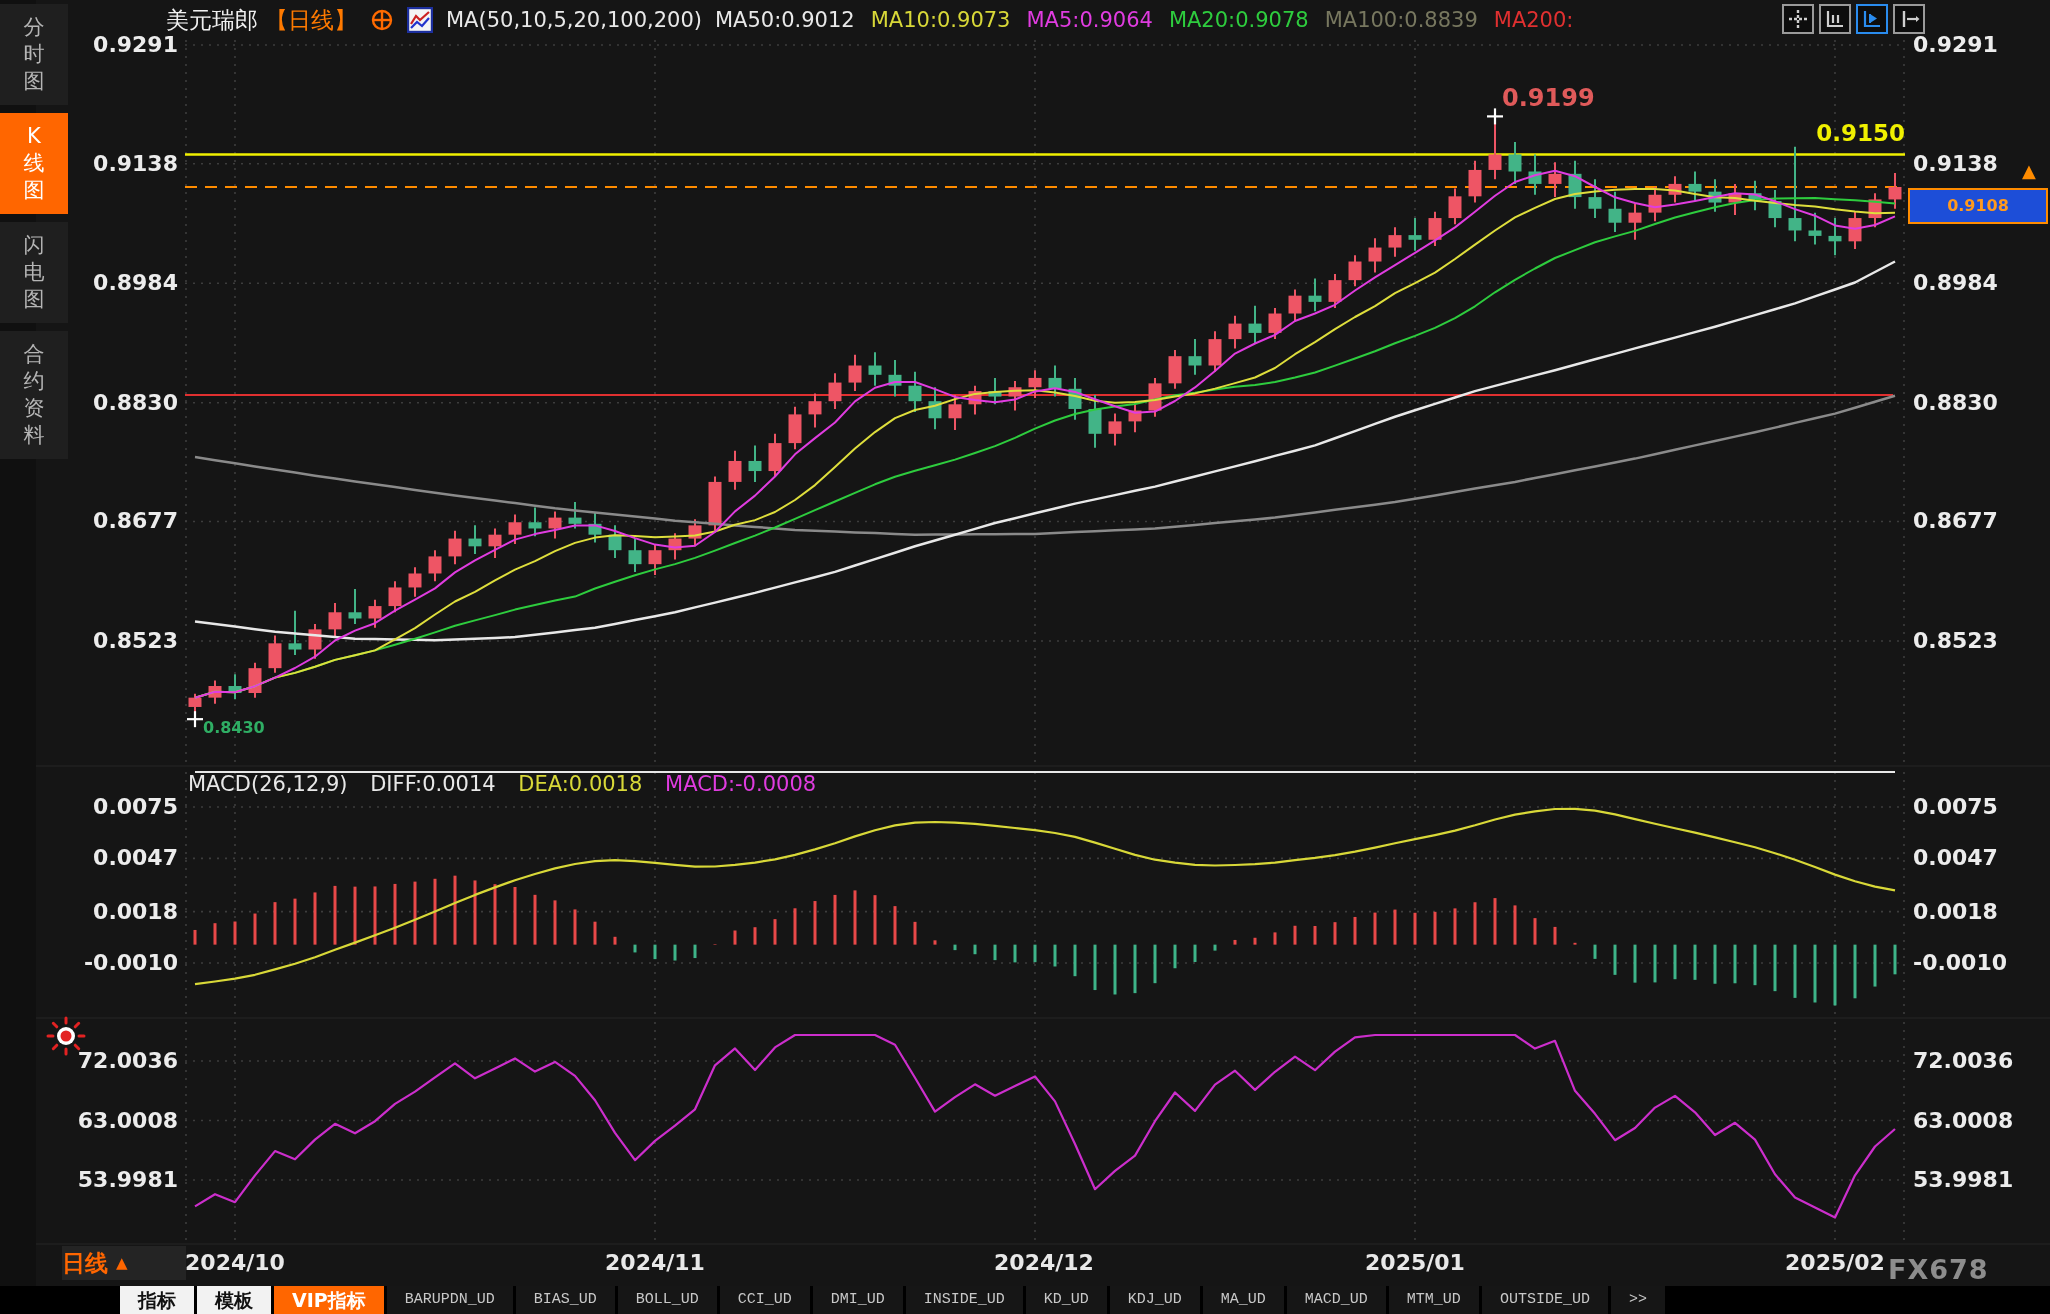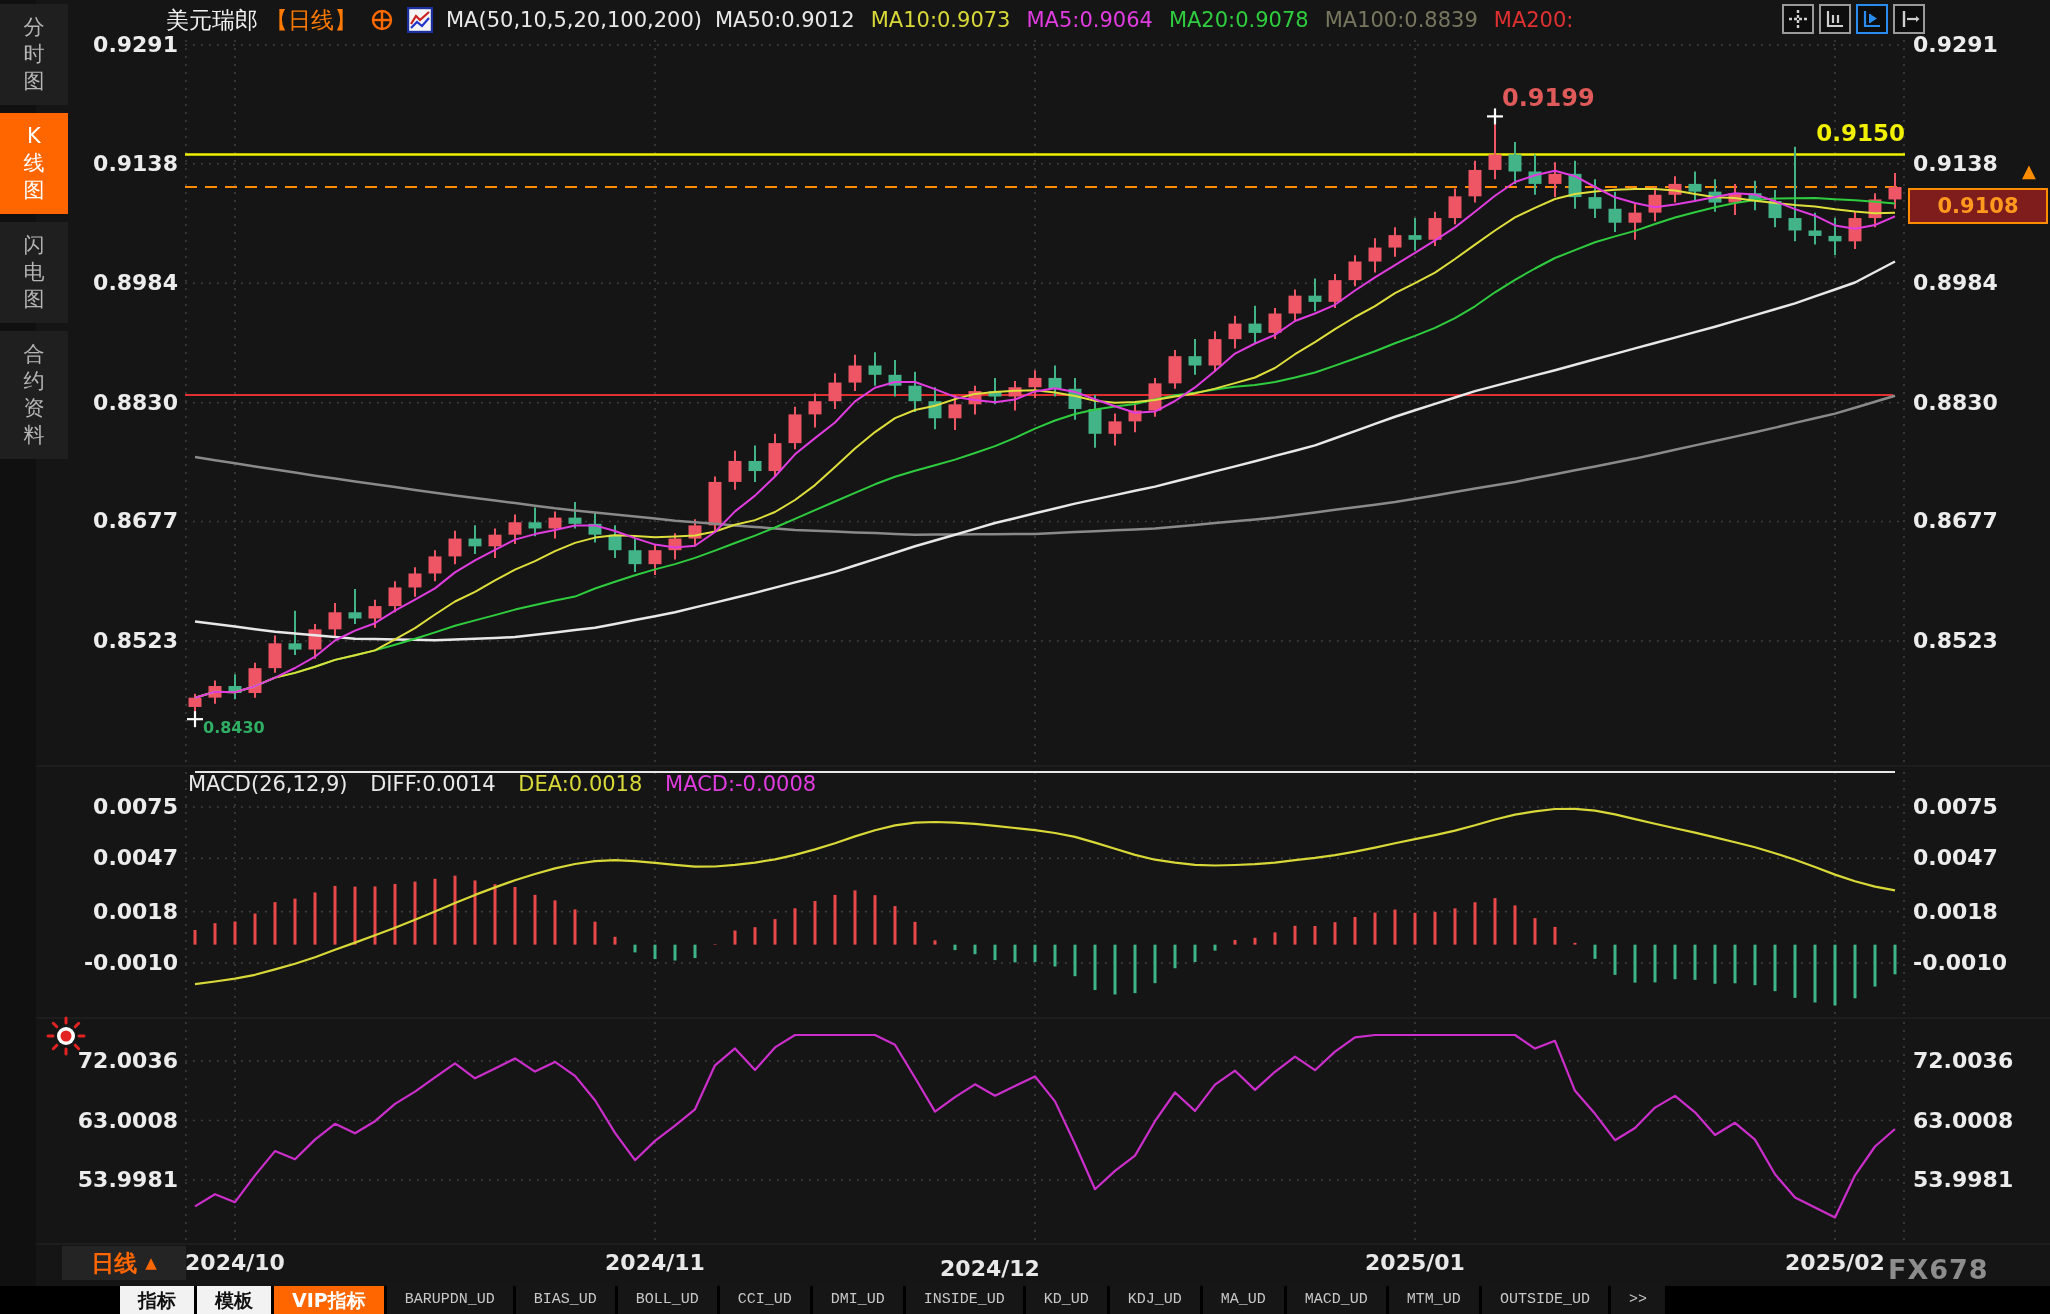--- a/index.html
+++ b/index.html
@@ -30,26 +30,26 @@
   
   .pane-header{position:absolute;left:188px;font-size:21px;white-space:nowrap;z-index:25;}
   .pane-header span{margin-right:16px;}
   .c-white{color:#e8e8e8;} .c-yellow{color:#d8d838;} .c-magenta{color:#e03ce0;}
   
   .price-note{position:absolute;font-weight:700;z-index:26;}
   #lbl-high{color:#e05a5a;font-size:24px;}
   #lbl-low{color:#2fae64;font-size:16px;}
   #lbl-level{color:#f0f000;font-size:23px;text-align:right;}
   #cur-price-tag{position:absolute;left:1908px;top:188px;width:136px;height:32px;border:2px solid #ff8c00;
-                 background:#7f1d1d;color:#ff9a1e;font-size:21px;font-weight:700;text-align:center;
+                 background:#1d4ed8;color:#ff9a1e;font-size:16px;font-weight:700;text-align:center;
                  line-height:32px;z-index:27;}
   #cur-arrow{position:absolute;left:2022px;top:160px;color:#ff8c00;font-size:18px;z-index:27;}
   
   #period-chip{position:absolute;left:62px;top:1246px;width:124px;height:34px;background:#242424;
-               display:flex;align-items:center;justify-content:center;gap:8px;cursor:pointer;z-index:22;}
+               display:flex;align-items:center;justify-content:flex-start;gap:8px;cursor:pointer;z-index:22;}
   #period-chip .p-lab{color:#ff6600;font-size:23px;font-weight:700;}
   #period-chip .p-arr{color:#ff6600;font-size:15px;}
   .date-label{position:absolute;top:1250px;width:140px;margin-left:-70px;text-align:center;
               color:#e8e8e8;font-size:22px;font-weight:700;z-index:22;}
   #watermark{position:absolute;left:1888px;top:1254px;color:#8d8d8d;font-size:27px;font-weight:700;
              letter-spacing:1px;z-index:23;}
   
   #tab-bar{position:absolute;left:0;bottom:0;width:2050px;height:28px;background:#000;display:flex;
            gap:3px;padding-left:120px;box-sizing:border-box;z-index:40;}
   .b-tab{height:28px;line-height:28px;padding:0 18px;white-space:nowrap;cursor:pointer;}
@@ -475,21 +475,21 @@
     </svg>
   </div>
 
   <div id="period-chip">
     <span class="p-lab">日线</span>
     <span class="p-arr">▲</span>
   </div>
   <div id="date-labels">
       <div class="date-label" style="left: 235px;">2024/10</div>
       <div class="date-label" style="left: 655px;">2024/11</div>
-      <div class="date-label" style="left: 990px; margin-top: 6px;">2024/12</div>
+      <div class="date-label" style="left: 1044px;">2024/12</div>
       <div class="date-label" style="left: 1415px;">2025/01</div>
       <div class="date-label" style="left: 1835px;">2025/02</div>
     </div>
   <div id="watermark">FX678</div>
 
   <div id="tab-bar">
       <div class="b-tab white">指标</div>
       <div class="b-tab white">模板</div>
       <div class="b-tab orange">VIP指标</div>
       <div class="b-tab dark">BARUPDN_UD</div>

